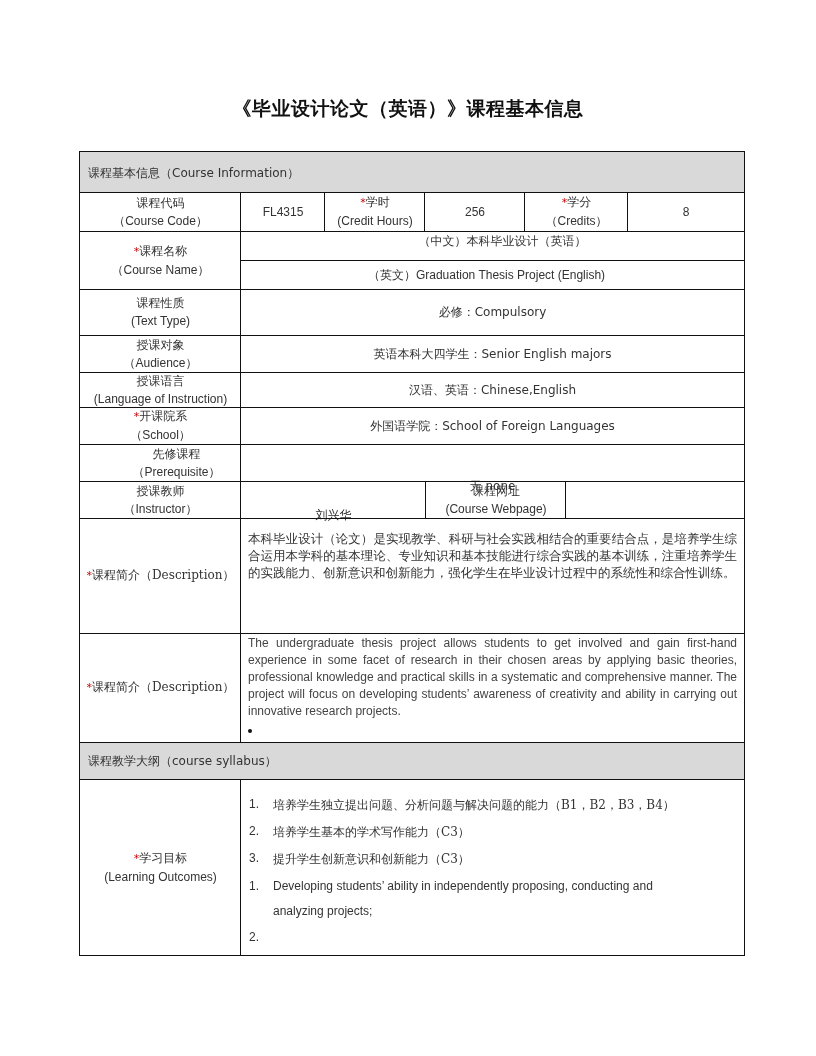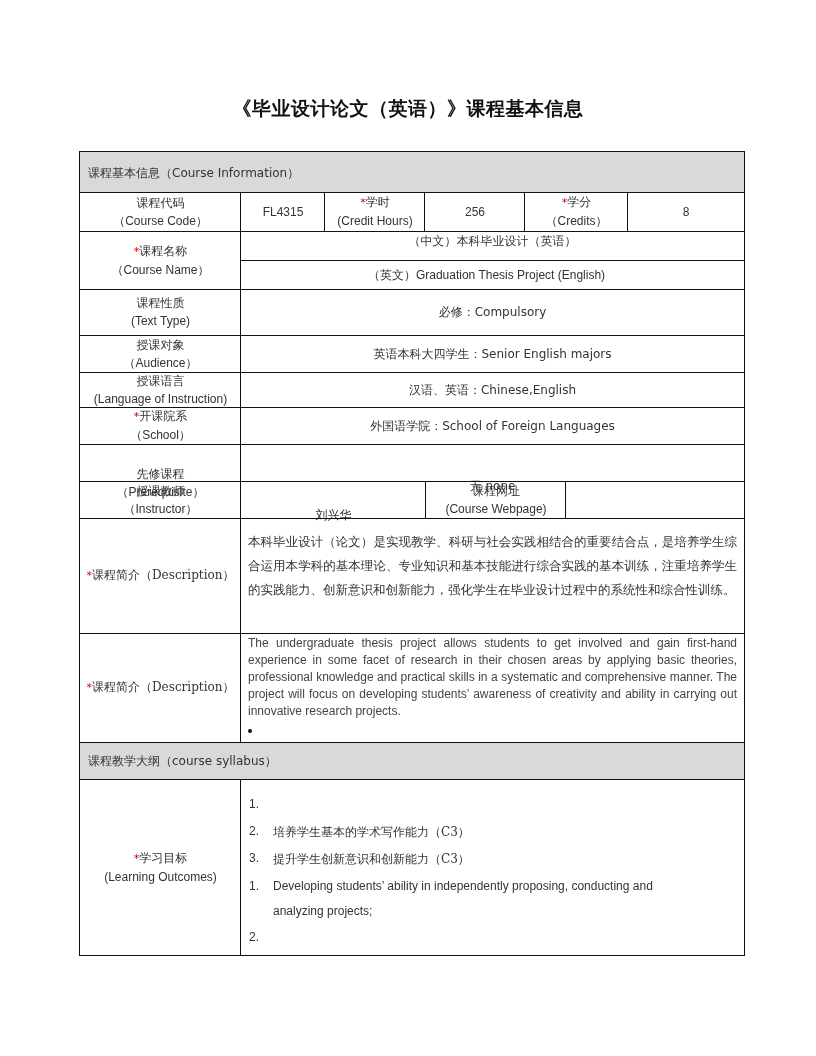--- a/index.html
+++ b/index.html
@@ -9,21 +9,21 @@
            font-size: 19px; font-weight: bold; color: #111; letter-spacing: 0.5px; }
   .cell { position: absolute; box-sizing: border-box; display: flex; flex-direction: column;
           align-items: center; justify-content: center; text-align: center;
           font-size: 12px; line-height: 18px; color: #333; }
   .line { position: absolute; background: #111; }
   .section { background: #d9d9d9; }
   .sec-label { position: absolute; font-size: 12px; color: #333; }
   .star { color: #c00000; font-size: 11px; }
   .cn { font-family: "DejaVu Serif", serif; }
   .en { font-family: "Liberation Sans", sans-serif; }
-  .para-cn { position: absolute; font-size: 12.5px; line-height: 24px; color: #333;
+  .para-cn { position: absolute; font-size: 12.5px; line-height: 17px; color: #333;
              font-family: "DejaVu Serif", serif; text-align: justify; }
   .para-en { position: absolute; font-size: 12px; line-height: 17px; color: #444;
              font-family: "Liberation Sans", sans-serif; text-align: justify; }
   .bullet { position: absolute; width: 4px; height: 4px; border-radius: 50%; background: #111; }
   .lo-item { position: absolute; font-size: 12px; color: #333; display: flex; }
   .lo-num { width: 24px; font-family: "Liberation Sans", sans-serif; }
   .lo-text-cn { font-family: "DejaVu Serif", serif; }
   .lo-text-en { font-family: "Liberation Sans", sans-serif; line-height: 25px; }
 </style>
 </head>
@@ -47,21 +47,21 @@
 <div class="cell" style="left:525px;top:192px;width:103px;height:39px;">
   <span><span class="star">*</span><span class="cn">学分</span></span>
   <span class="en">（Credits）</span>
 </div>
 <div class="cell en" style="left:628px;top:192px;width:116px;height:39px;">8</div>
 
 <div class="cell" style="left:80px;top:231px;width:161px;height:58px;">
   <span><span class="star">*</span><span class="cn">课程名称</span></span>
   <span class="en">（Course Name）</span>
 </div>
-<div class="cell cn" style="left:241px;top:231px;width:503px;height:20px;">（中文）本科毕业设计（英语）</div>
+<div class="cell cn" style="left:251px;top:231px;width:503px;height:20px;">（中文）本科毕业设计（英语）</div>
 <div class="cell en" style="left:235px;top:261px;width:503px;height:28px;text-align:right;">（英文）Graduation Thesis Project (English)</div>
 
 <div class="cell" style="left:80px;top:289px;width:161px;height:46px;">
   <span class="cn">课程性质</span>
   <span class="en">(Text Type)</span>
 </div>
 <div class="cell" style="left:241px;top:289px;width:503px;height:46px;">必修：Compulsory</div>
 
 <div class="cell" style="left:80px;top:335px;width:161px;height:37px;">
   <span class="cn">授课对象</span>
@@ -74,21 +74,21 @@
   <span class="en">(Language of Instruction)</span>
 </div>
 <div class="cell" style="left:241px;top:372px;width:503px;height:35px;">汉语、英语：Chinese,English</div>
 
 <div class="cell" style="left:80px;top:407px;width:161px;height:37px;text-align:center;">
   <span><span class="star">*</span><span class="cn">开课院系</span></span>
   <span class="en">（School）</span>
 </div>
 <div class="cell" style="left:241px;top:407px;width:503px;height:37px;">外国语学院：School of Foreign Languages</div>
 
-<div class="cell" style="left:80px;top:444px;width:161px;height:37px;margin-top:20px;">
+<div class="cell" style="left:96px;top:444px;width:161px;height:37px;">
   <span class="cn">先修课程</span>
   <span class="en">（Prerequisite）</span>
 </div>
 <div class="cell" style="left:241px;top:467px;width:503px;height:37px;">无  none</div>
 
 <div class="cell" style="left:80px;top:481px;width:161px;height:37px;">
   <span class="cn">授课教师</span>
   <span class="en">（Instructor）</span>
 </div>
 <div class="cell cn" style="left:241px;top:481px;width:185px;height:37px;margin-top:15px;">刘兴华</div>
@@ -112,20 +112,21 @@
 <div class="cell section" style="left:80px;top:742px;width:664px;height:37px;"></div>
 <div class="sec-label" style="left:88px;top:753px;">课程教学大纲（course syllabus）</div>
 
 <div class="cell" style="left:80px;top:779px;width:161px;height:176px;">
   <span><span class="star">*</span><span class="cn">学习目标</span></span>
   <span class="en">(Learning Outcomes)</span>
 </div>
 
 <div class="lo-item" style="left:249px;top:797px;width:490px;">
   <span class="lo-num">1.</span>
+  <span class="lo-text-cn">培养学生独立提出问题、分析问题与解决问题的能力（B1，B2，B3，B4）</span>
 </div>
 <div class="lo-item" style="left:249px;top:824px;width:490px;">
   <span class="lo-num">2.</span>
   <span class="lo-text-cn">培养学生基本的学术写作能力（C3）</span>
 </div>
 <div class="lo-item" style="left:249px;top:851px;width:490px;">
   <span class="lo-num">3.</span>
   <span class="lo-text-cn">提升学生创新意识和创新能力（C3）</span>
 </div>
 <div class="lo-item" style="left:249px;top:874px;width:440px;">

